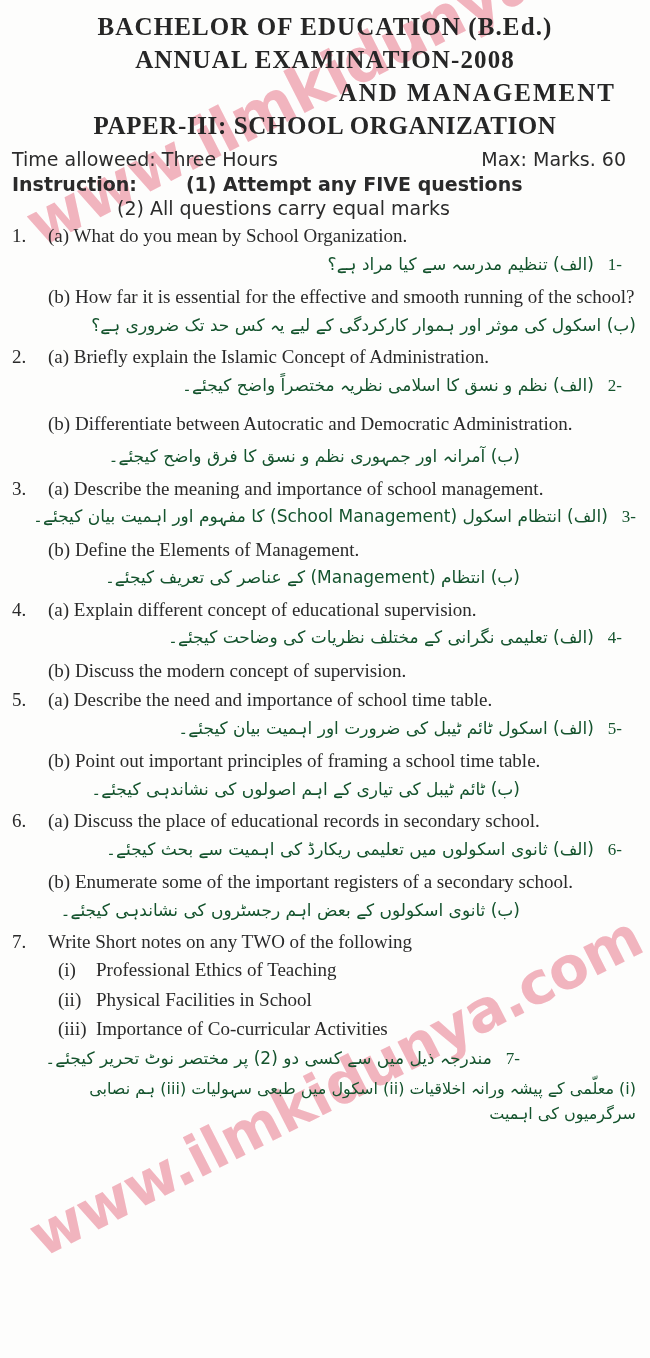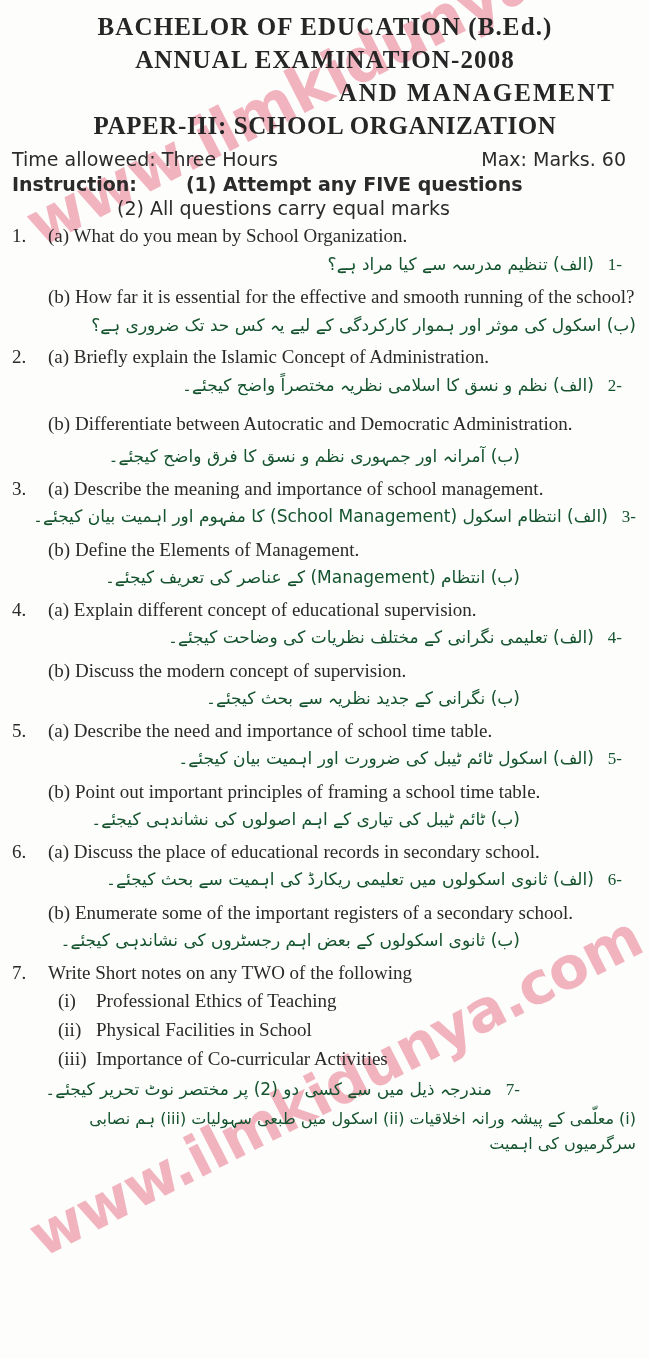--- a/index.html
+++ b/index.html
@@ -214,21 +214,20 @@
         <div class="q-en">
           <span class="q-num">4.</span>
           <span class="q-body">(a) Explain different concept of educational supervision.</span>
         </div>
         <div class="q-ur ur-right">
           <span class="ur-num">-4</span><span>(الف)   تعلیمی نگرانی کے مختلف نظریات کی وضاحت کیجئے۔</span>
         </div>
         <div class="q-en q-indent">
           <span class="q-body">(b) Discuss the modern concept of supervision.</span>
         </div>
-        <div class="q-ur ur-center">(ب)  نگرانی کے جدید نظریہ سے بحث کیجئے۔</div>
       </div>
 
       <div>
         <div class="q-en">
           <span class="q-num">5.</span>
           <span class="q-body">(a) Describe the need and importance of school time table.</span>
         </div>
         <div class="q-ur ur-right">
           <span class="ur-num">-5</span><span>(الف)   اسکول ٹائم ٹیبل کی ضرورت اور اہمیت بیان کیجئے۔</span>
         </div>

